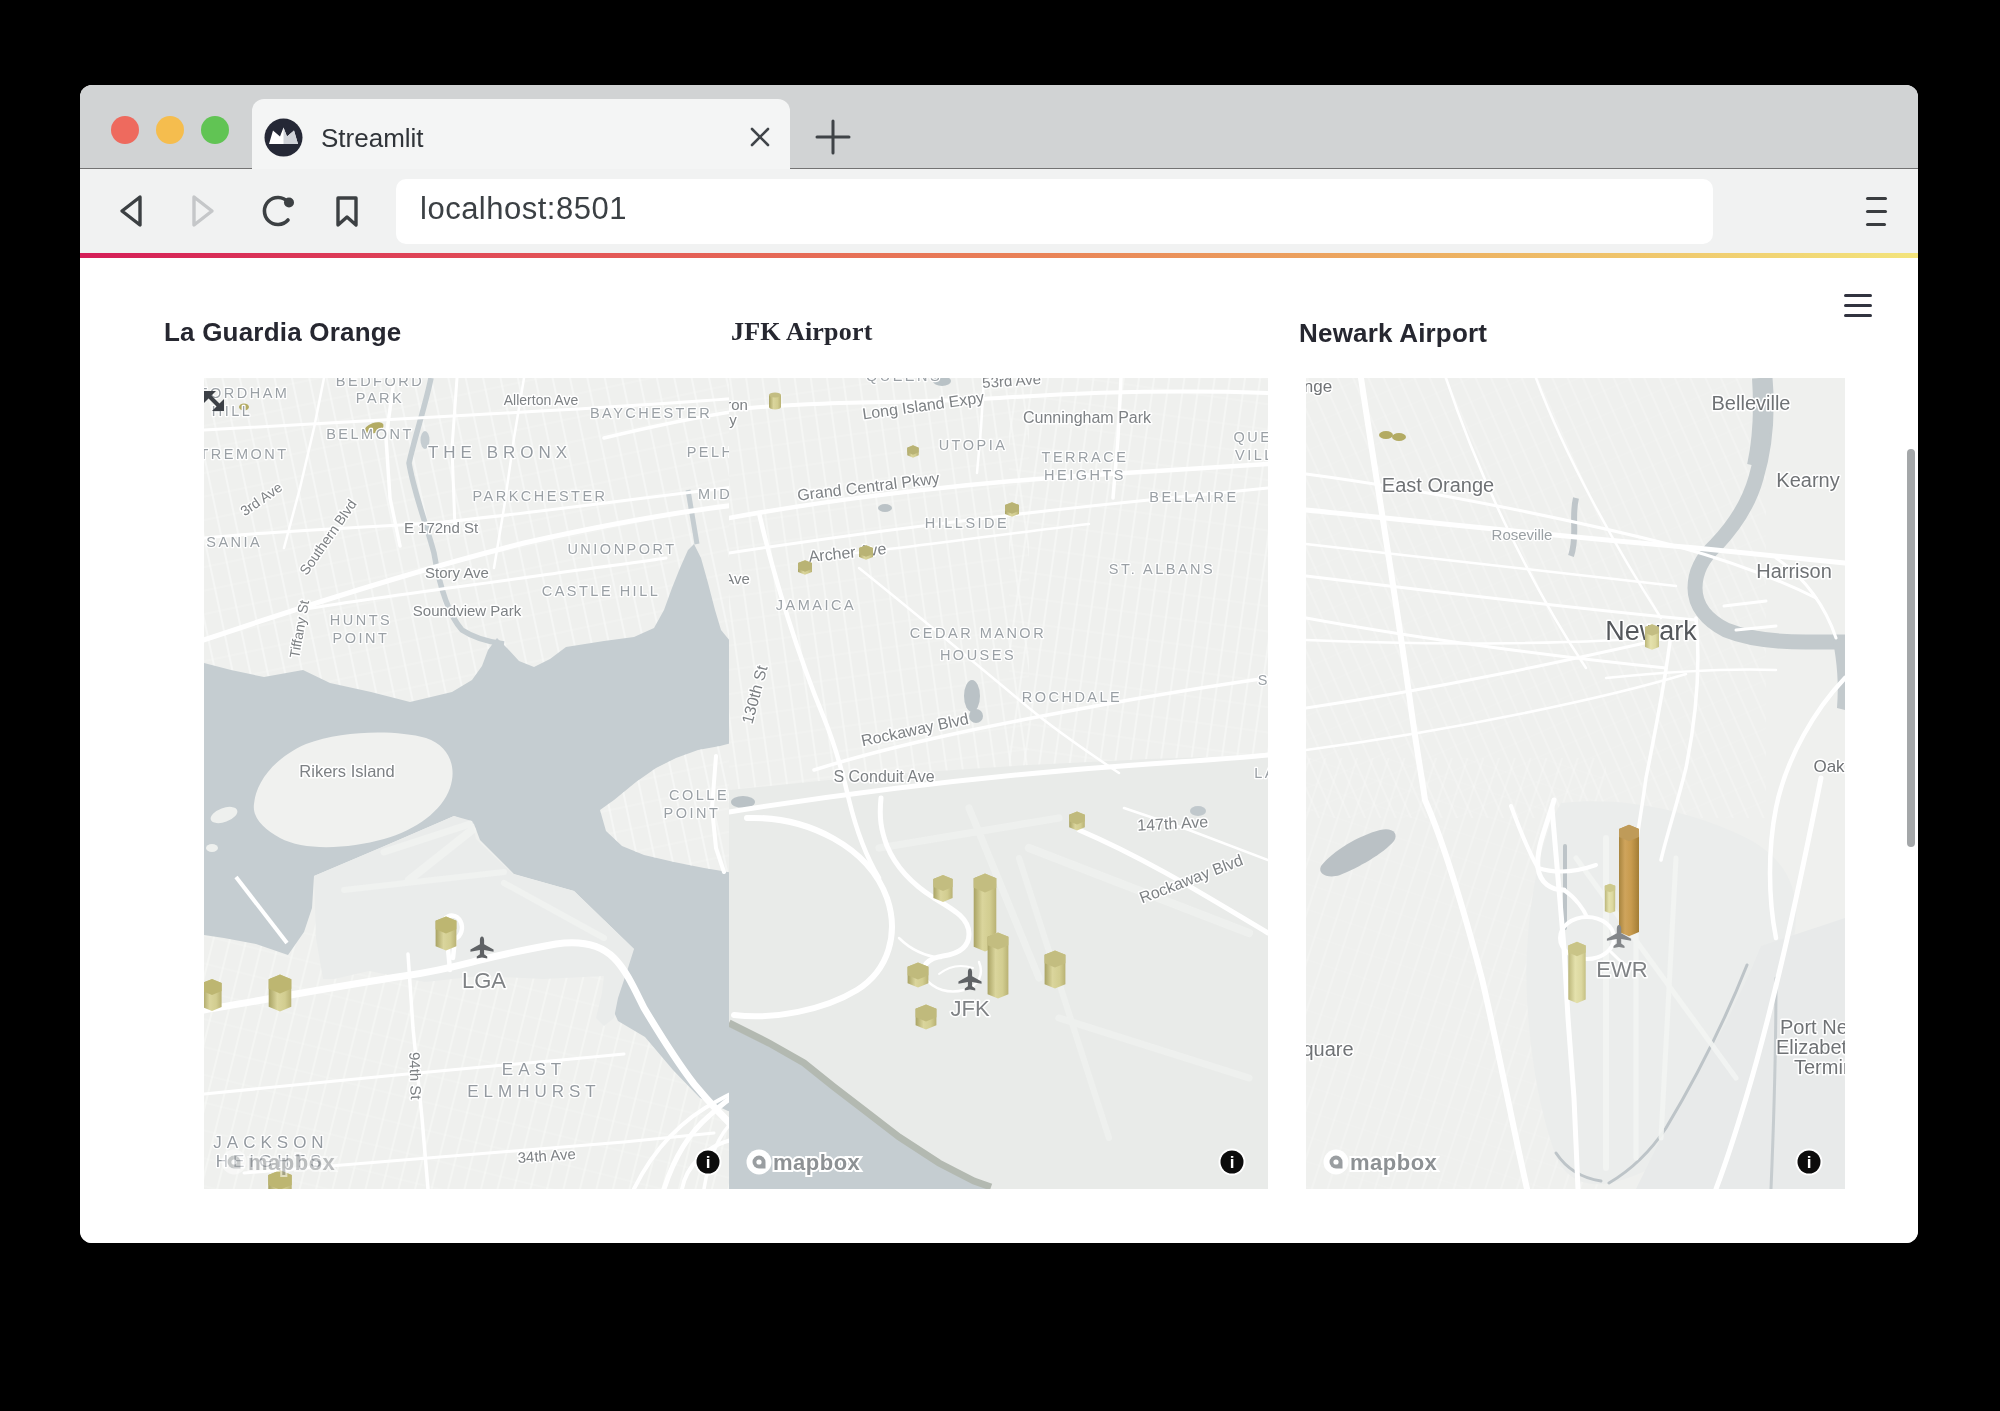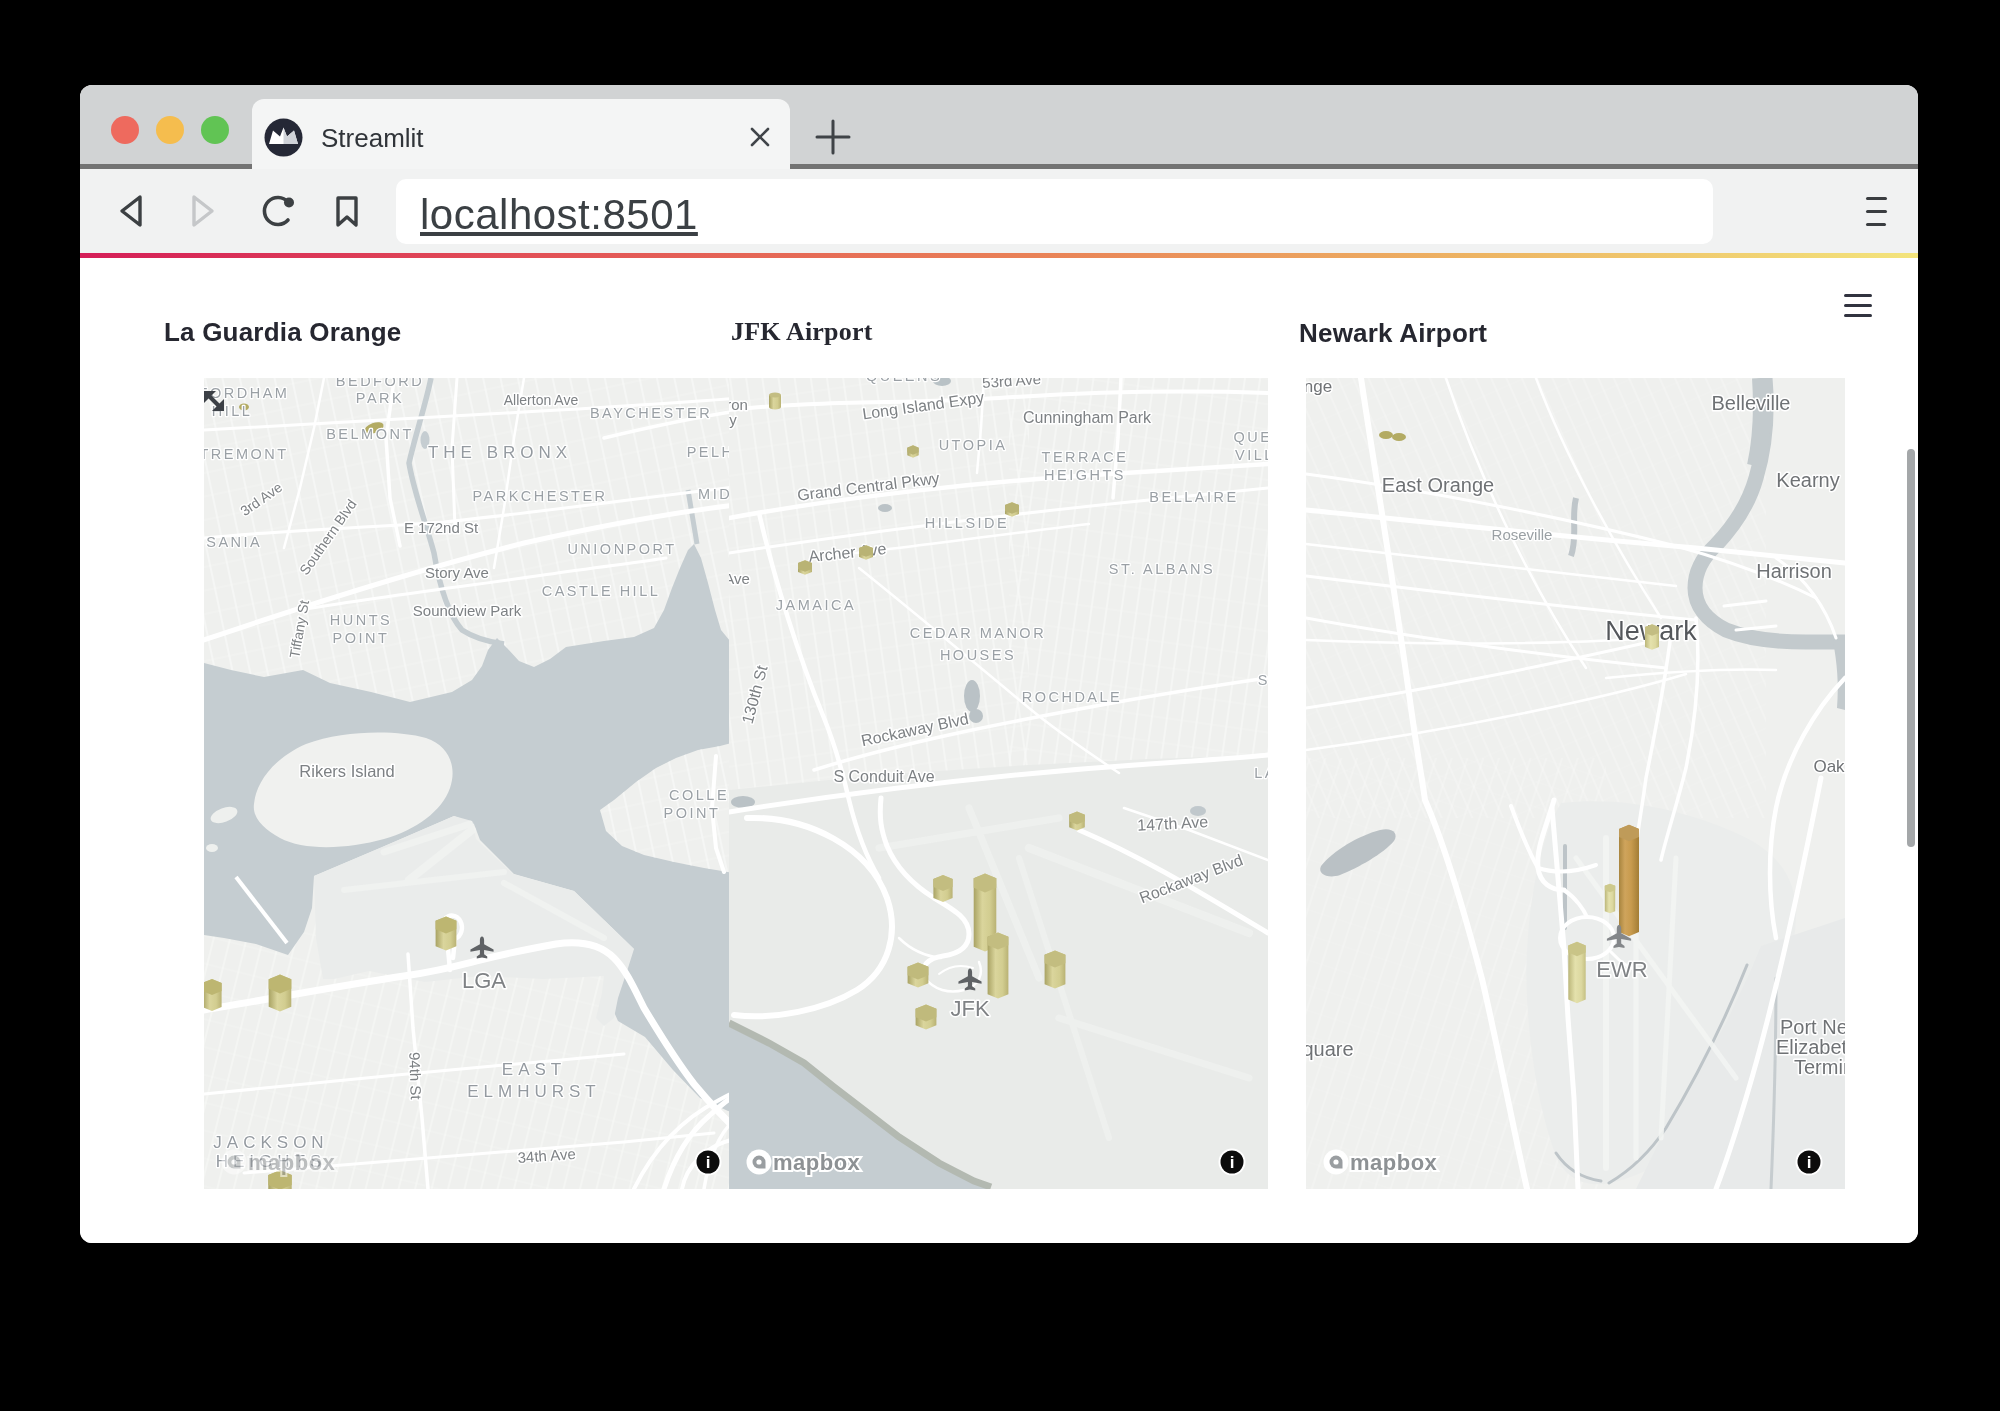--- a/index.html
+++ b/index.html
@@ -1,24 +1,24 @@
 <!DOCTYPE html>
 <html><head>
 <meta charset="utf-8">
 <style>
   * { margin:0; padding:0; box-sizing:border-box; }
   html,body { width:2000px; height:1411px; background:#000; font-family:"Liberation Sans", sans-serif; }
   #stage { position:relative; width:2000px; height:1411px; background:#000; overflow:hidden; }
   #win { position:absolute; left:80px; top:85px; width:1838px; height:1158px; background:#fff; border-radius:12px; overflow:hidden; }
-  #tabbar { position:absolute; left:0; top:0; width:100%; height:84px; background:#d1d3d4; border-bottom:5px solid #737373; }
+  #tabbar { position:absolute; left:0; top:0; width:100%; height:84px; background:#d1d3d4; border-bottom:1px solid #737373; }
   .tl { position:absolute; top:31px; width:28px; height:28px; border-radius:50%; }
   #tab { position:absolute; left:172px; top:14px; width:538px; height:70px; background:#f4f5f5; border-radius:12px 12px 0 0; }
   #navbar { position:absolute; left:0; top:84px; width:100%; height:84px; background:#f1f2f2; }
   #urlbar { position:absolute; left:316px; top:10px; width:1317px; height:65px; background:#fff; border-radius:10px; }
-  #urltext { position:absolute; left:340px; top:22px; font-size:42px; color:#3b4044; letter-spacing:0.5px;text-decoration:underline; }
+  #urltext { position:absolute; left:340px; top:22px; font-size:31px; color:#3b4044; letter-spacing:0.5px; }
   #grad { position:absolute; left:0; top:168px; width:100%; height:5px;
      background:linear-gradient(90deg,#d51e58 0%, #e25156 25%, #e98257 52%, #edb463 76%, #f3e47c 100%); }
   #content { position:absolute; left:0; top:173px; width:100%; height:985px; background:#fff; }
   .maptitle { position:absolute; font-size:26px; font-weight:bold; color:#262730; letter-spacing:0.2px; }
   .map { position:absolute; top:120px; width:539px; height:811px; }
   #scrollthumb { position:absolute; left:1827px; top:364px; width:8px; height:398px; background:#a4a7a9; border-radius:4px; }
   .hline { position:absolute; height:3px; border-radius:2px; background:#31333f; }
   svg text { font-family:"Liberation Sans", sans-serif; }
 </style>
 </head>

